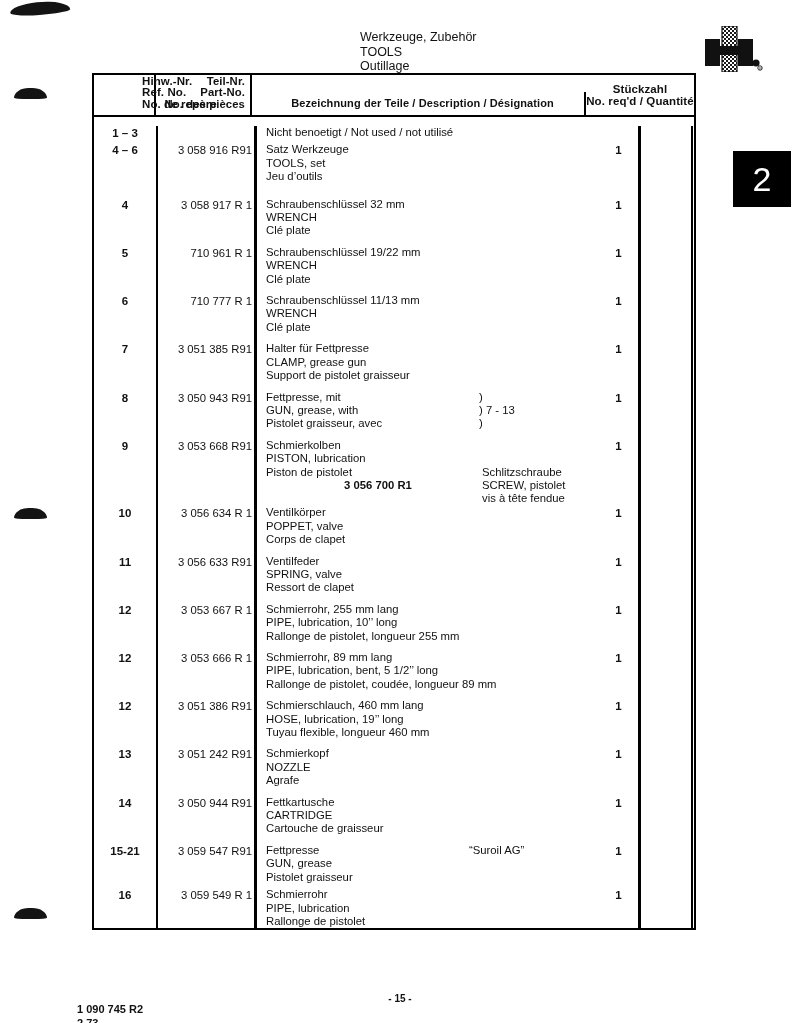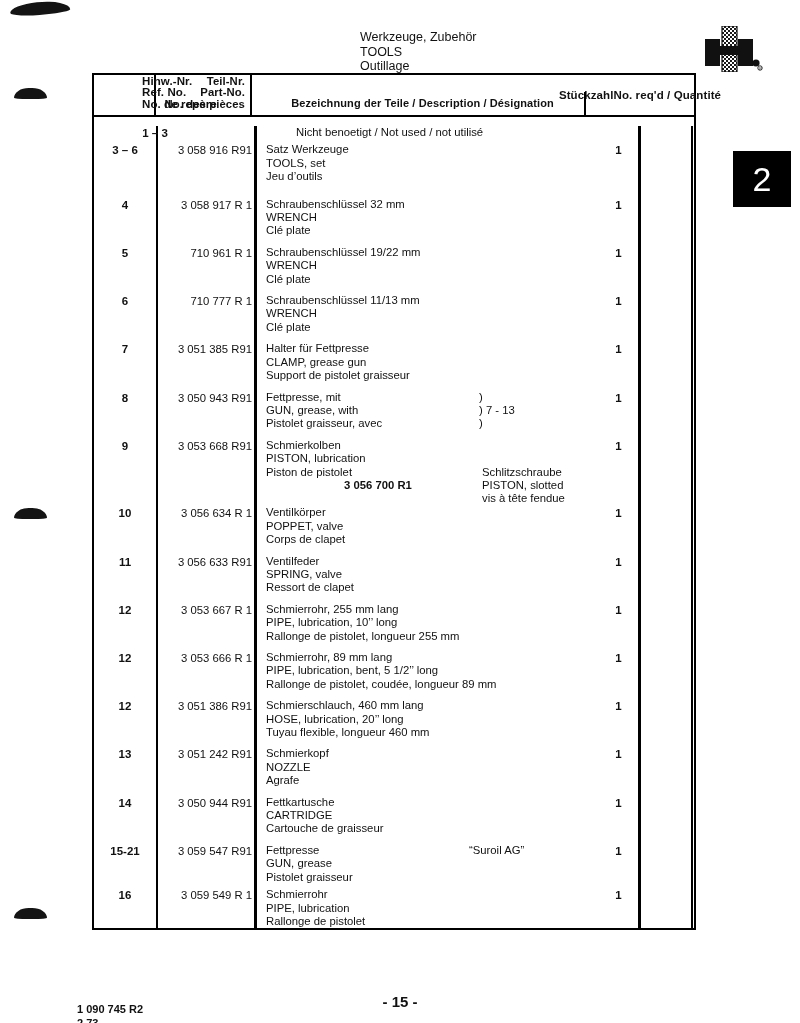--- a/index.html
+++ b/index.html
@@ -92,21 +92,21 @@
     line-height: 11.4px;
     letter-spacing: .1px;
   }
   .th.c-ref   { width: 62px;  border-right: 2px solid #000; padding-left: 48px; }
   .th.c-part  { width: 96px; border-right: 2.5px solid #000; }
   .th.c-desc  { flex: 1;      border-right: 2.5px solid #000;
                 display: flex; align-items: center; justify-content: center;
                 font-size: 11px; padding-top: 0; margin-top: 17px; }
   .th.c-qty   { width: 108px;
                 display: flex; align-items: center; justify-content: center;
-                flex-direction: row; }
+                flex-direction: column; }
   .th div { white-space: nowrap; }
 
   .tbody { position: relative; }
 
   
   .vrule {
     position: absolute;
     top: 0; bottom: 0;
     background: #000;
   }
@@ -165,29 +165,29 @@
   }
   .extra.brace  { left: 222px; }
   .extra.screw  { left: 225px; top: 26.8px; }
   .extra.quote  { left: 212px; }
 
   
   .row.gap-sm { margin-top: 8px; }
   .row.gap-md { margin-top: 14px; }
   .row.gap-lg { margin-top: 14px; }
   .row.gap-xs { margin-top: 4px; }
-  .row.first  { margin-top: 9px; padding-left: 30px; }
+  .row.first  { margin-top: 9px; }
 
   
   .page-no {
     position: absolute;
     left: 0; right: 0;
     top: 993px;
     text-align: center;
-    font-size: 15px;
+    font-size: 10px;
     font-weight: bold;
   }
   .footer-left {
     position: absolute;
     left: 77px;
     top: 1003px;
     font-size: 11px;
     font-weight: bold;
     line-height: 13.5px;
   }
@@ -255,21 +255,21 @@
   <div class="row first">
         <div class="cell c-ref">1 – 3</div>
         <div class="cell c-part"></div>
         <div class="cell c-desc">
           <div class="desc-line">Nicht benoetigt / Not used / not utilisé</div>
         </div>
         <div class="cell c-qty"></div>
         <div class="cell c-pad"></div>
       </div>
       <div class="row gap-xs">
-        <div class="cell c-ref">3 – 6</div>
+        <div class="cell c-ref">4 – 6</div>
         <div class="cell c-part">3 058 916 R91</div>
         <div class="cell c-desc">
           <div class="desc-line">Satz Werkzeuge</div>
           <div class="desc-line">TOOLS, set</div>
           <div class="desc-line">Jeu d’outils</div>
         </div>
         <div class="cell c-qty">1</div>
         <div class="cell c-pad"></div>
       </div>
       <div class="row gap-md">
@@ -335,21 +335,21 @@
       <div class="row gap-sm">
         <div class="cell c-ref">9</div>
         <div class="cell c-part">3 053 668 R91</div>
         <div class="cell c-desc">
           <div class="desc-line">Schmierkolben</div>
           <div class="desc-line">PISTON, lubrication</div>
           <div class="desc-line">Piston de pistolet</div>
           <div class="desc-line sub">3 056 700 R1</div>
           <div class="extra screw">
             <div>Schlitzschraube</div>
-            <div>PISTON, slotted</div>
+            <div>SCREW, pistolet</div>
             <div>vis à tête fendue</div>
           </div>
         </div>
         <div class="cell c-qty">1</div>
         <div class="cell c-pad"></div>
       </div>
       <div class="row gap-lg">
         <div class="cell c-ref">10</div>
         <div class="cell c-part">3 056 634 R  1</div>
         <div class="cell c-desc">
@@ -391,21 +391,21 @@
           <div class="desc-line">Rallonge de pistolet, coudée, longueur 89 mm</div>
         </div>
         <div class="cell c-qty">1</div>
         <div class="cell c-pad"></div>
       </div>
       <div class="row gap-sm">
         <div class="cell c-ref">12</div>
         <div class="cell c-part">3 051 386 R91</div>
         <div class="cell c-desc">
           <div class="desc-line">Schmierschlauch, 460 mm lang</div>
-          <div class="desc-line">HOSE, lubrication, 20’’ long</div>
+          <div class="desc-line">HOSE, lubrication, 19’’ long</div>
           <div class="desc-line">Tuyau flexible, longueur 460 mm</div>
         </div>
         <div class="cell c-qty">1</div>
         <div class="cell c-pad"></div>
       </div>
       <div class="row gap-sm">
         <div class="cell c-ref">13</div>
         <div class="cell c-part">3 051 242 R91</div>
         <div class="cell c-desc">
           <div class="desc-line">Schmierkopf</div>

